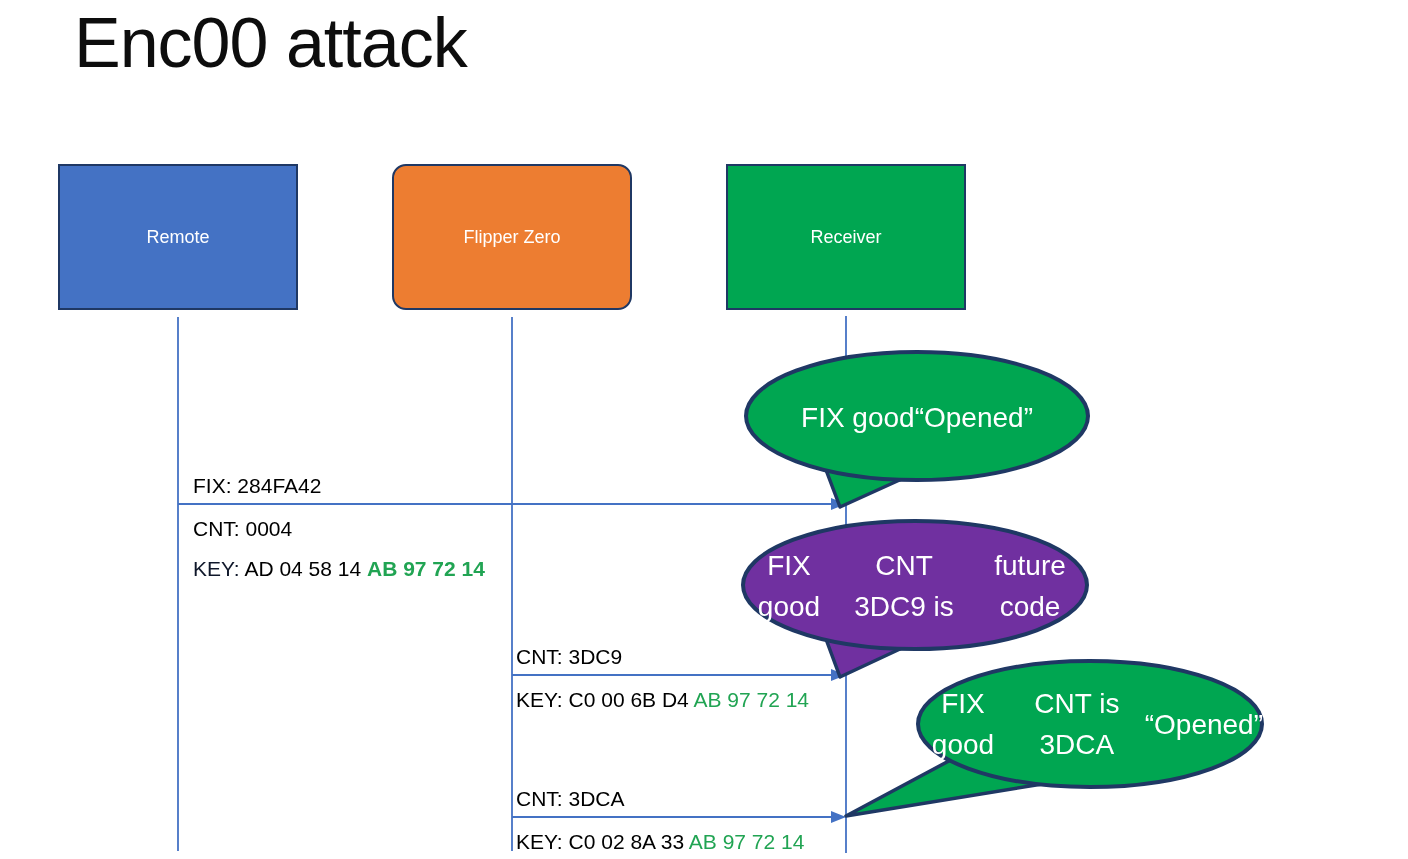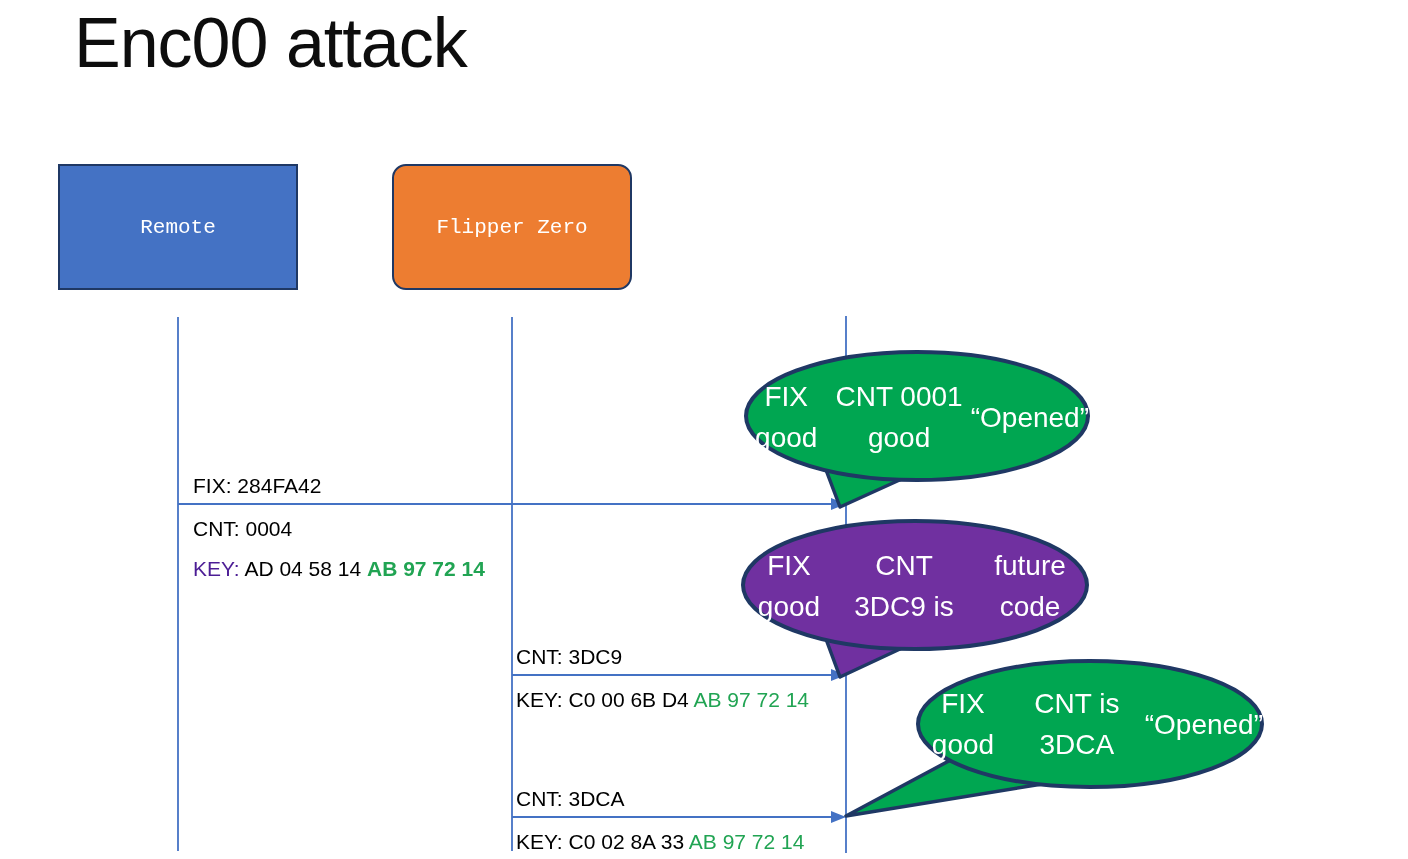--- a/index.html
+++ b/index.html
@@ -1,23 +1,23 @@
 <!DOCTYPE html>
 <html><head>
 <meta charset="utf-8">
 <style>
   html,body{margin:0;padding:0;background:#ffffff;}
   .stage{position:relative;width:1408px;height:859px;background:#ffffff;overflow:hidden;
          font-family:"Liberation Sans",sans-serif;}
   .title{position:absolute;left:74px;top:0px;font-size:70px;font-weight:300;
          color:#0d0d0d;letter-spacing:-1px;line-height:86px;}
   svg.layer{position:absolute;left:0;top:0;width:1408px;height:859px;z-index:1;}
-  .actor-box{position:absolute;top:164px;width:240px;height:126px;box-sizing:border-box;
+  .actor-box{position:absolute;top:164px;width:240px;height:146px;box-sizing:border-box;
              border:2px solid #1F3864;display:flex;align-items:center;justify-content:center;
-             color:#ffffff;font-size:21px;z-index:2;font-family:Liberation Mono, monospace;}
+             color:#ffffff;font-size:18px;z-index:2;}
   .actor-remote{left:58px;}
   .actor-flipper{left:392px;}
   .actor-receiver{left:726px;}
   .msg{position:absolute;font-size:21px;color:#000000;white-space:nowrap;z-index:2;line-height:32px;}
   .bold{font-weight:bold;}
   .bubble-text{position:absolute;z-index:3;display:flex;flex-direction:row;
                align-items:center;justify-content:center;color:#ffffff;font-size:28px;
                line-height:41px;text-align:center;}
   .bt1{left:745px;top:352px;width:344px;height:130px;}
   .bt2{left:742px;top:521px;width:346px;height:130px;}
@@ -57,40 +57,42 @@
     <path class="tail" d="M 960 755 L 846 816 L 1055 782 Z" fill="#00A651"></path>
     <ellipse class="bubble" cx="1090" cy="724" rx="172" ry="63" fill="#00A651"></ellipse>
   </svg>
 
   <div class="actor-box actor-remote" style="background: rgb(68, 114, 196);">
     <span>Remote</span>
   </div>
   <div class="actor-box actor-flipper" style="background: rgb(237, 125, 49); border-radius: 14px;">
     <span>Flipper Zero</span>
   </div>
+  <div class="actor-box actor-receiver" style="background: rgb(0, 166, 81);">
+    <span>Receiver</span>
+  </div>
 
   <div class="msg" style="left:193px;top:470px;">FIX: 284FA42</div>
   <div class="msg" style="left:193px;top:513px;">CNT: 0004</div>
   <div class="msg" style="left:193px;top:553px;">
-    <span style="color: #4c1d95; text-align: center;">KEY: </span><span style="color: #000000;">AD 04 58 14 </span><span class="bold" style="color: rgb(33, 164, 83);">AB 97 72 14</span>
+    <span style="color: #0f172a; text-align: center;">KEY: </span><span style="color: #000000;">AD 04 58 14 </span><span class="bold" style="color: rgb(33, 164, 83);">AB 97 72 14</span>
   </div>
 
   <div class="msg" style="left:516px;top:641px;">CNT: 3DC9</div>
   <div class="msg" style="left:516px;top:684px;">
     <span style="color: rgb(0, 0, 0);">KEY: C0 00 6B D4 </span><span style="color: rgb(33, 164, 83);">AB 97 72 14</span>
   </div>
 
   <div class="msg" style="left:516px;top:783px;">CNT: 3DCA</div>
   <div class="msg" style="left:516px;top:826px;">
     <span style="color: rgb(0, 0, 0); margin-top: 46px;">KEY: C0 02 8A 33 </span><span style="color: rgb(33, 164, 83);">AB 97 72 14</span>
   </div>
 
   <div class="bubble-text bt1">
     <div>FIX good</div>
-    <div>CNT 0001 good</div>
     <div>“Opened”</div>
   </div>
   <div class="bubble-text bt2">
     <div>FIX good</div>
     <div>CNT 3DC9 is</div>
     <div>future code</div>
   </div>
   <div class="bubble-text bt3">
     <div>FIX good</div>
     <div>CNT is 3DCA</div>

